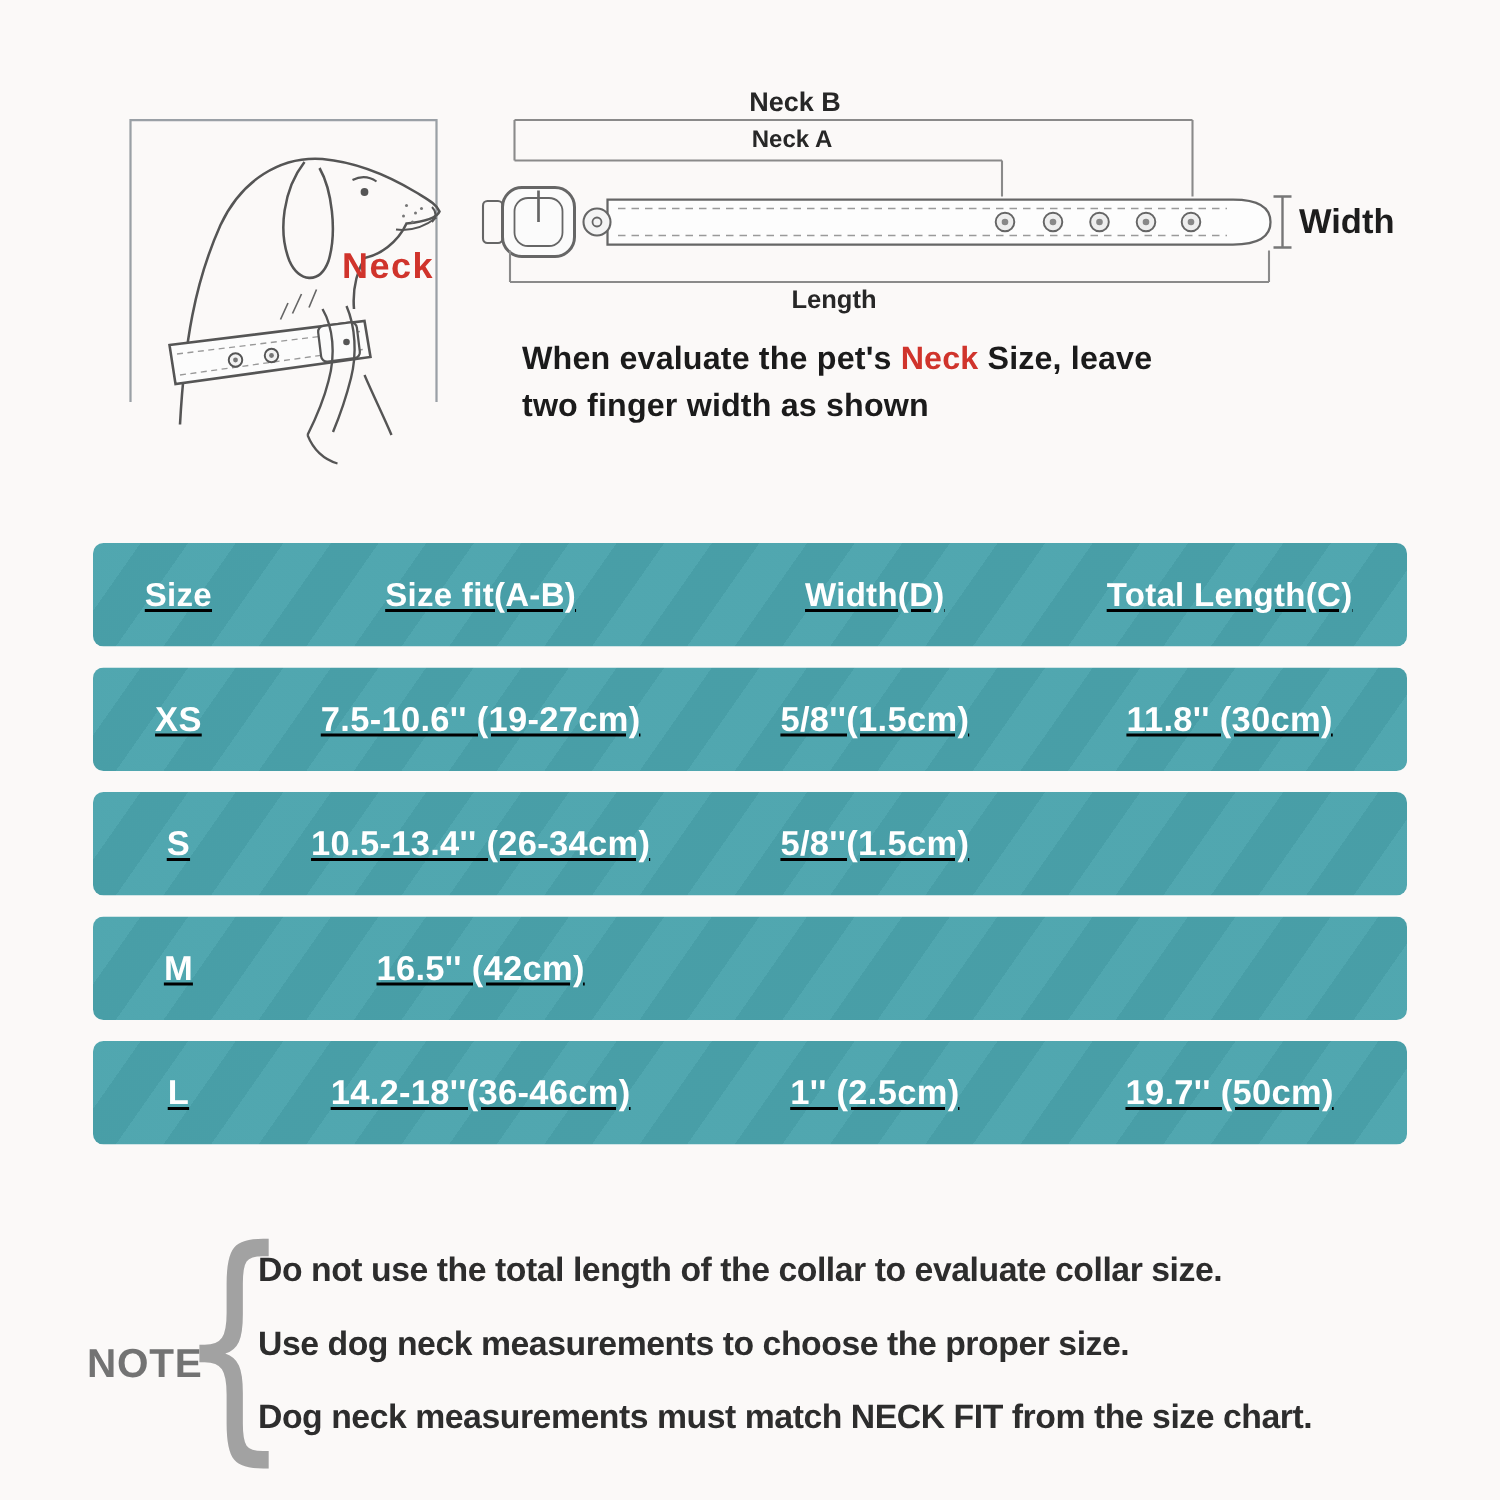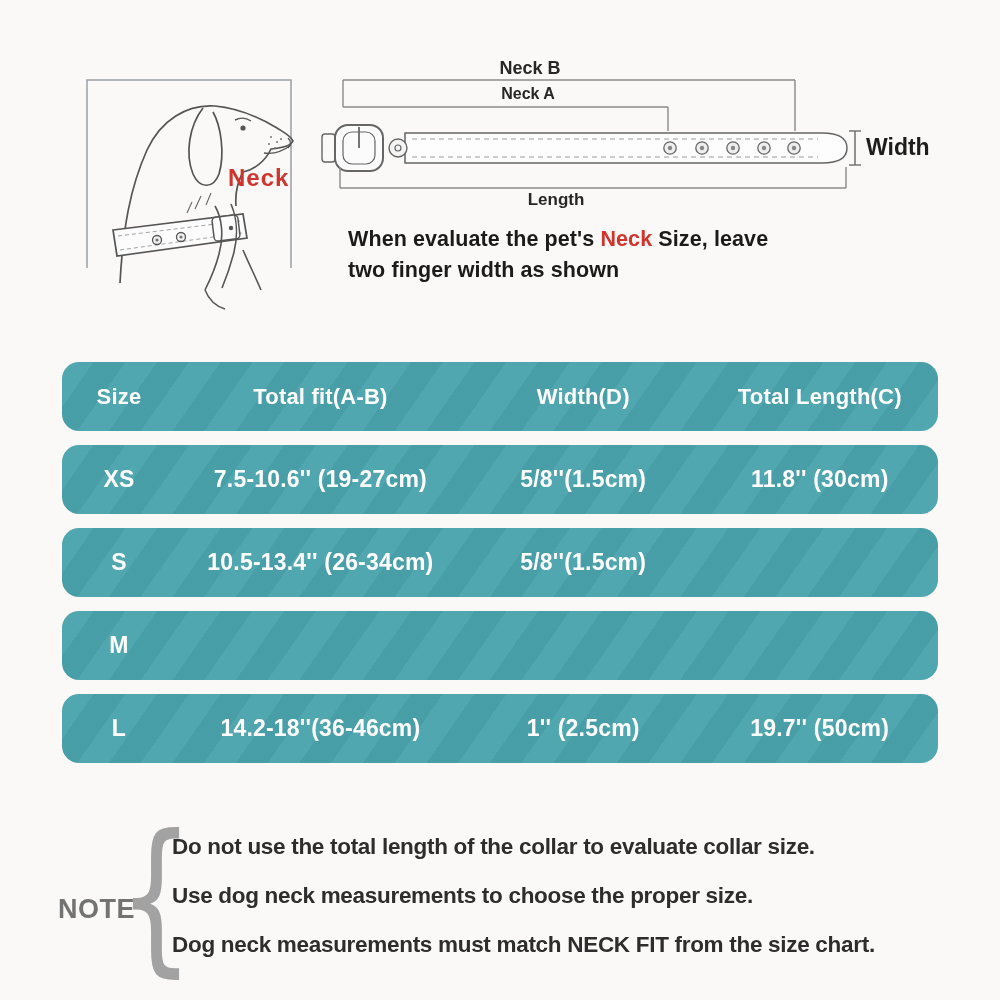--- a/index.html
+++ b/index.html
@@ -35,27 +35,28 @@
     position:absolute;left:348px;top:224px;width:560px;
     font-size:21.5px;font-weight:700;color:#1b1b1b;line-height:31px;
     letter-spacing:0.1px;
   }
   
   .size-table{
     position:absolute;left:62px;top:362px;width:876px;
     display:flex;flex-direction:column;gap:14px;
   }
   .row{
-    height:69px;border-radius:17px;
+    height:69px;border-radius:7px;
     background-color:#4ba4ad;
     background-image:repeating-linear-gradient(125deg,
       rgba(255,255,255,0.03) 0 26px, rgba(0,0,0,0.035) 26px 52px);
     display:grid;
     grid-template-columns:13% 33% 27% 27%;
     align-items:center;
+    text-decoration:underline;
   }
   .cell{
     text-align:center;color:#ffffff;font-weight:700;font-size:23px;
     letter-spacing:0.2px;white-space:nowrap;
   }
   .row.header .cell{font-size:22px;}
   .row.row-m .cell:nth-child(3){transform:translateY(-8px);}
   .row.row-m .cell:nth-child(4){transform:translateY(-6px);}
   
   .note-section{position:absolute;left:58px;top:830px;width:930px;height:132px;}
@@ -172,37 +173,38 @@
   <div class="instruction">
     <div>
       <span>When evaluate the pet's </span><span style="color:#d0342c;">Neck</span><span> Size, leave</span>
     </div>
     <div>two finger width as shown</div>
   </div>
 
   <div class="size-table">
     <div class="row header">
       <div class="cell">Size</div>
-      <div class="cell">Total fit(A-B)</div>
+      <div class="cell">Size fit(A-B)</div>
       <div class="cell">Width(D)</div>
       <div class="cell">Total Length(C)</div>
     </div>
     <div class="row">
       <div class="cell">XS</div>
       <div class="cell">7.5-10.6'' (19-27cm)</div>
       <div class="cell">5/8''(1.5cm)</div>
       <div class="cell">11.8'' (30cm)</div>
     </div>
     <div class="row">
       <div class="cell">S</div>
       <div class="cell">10.5-13.4'' (26-34cm)</div>
       <div class="cell">5/8''(1.5cm)</div>
     </div>
     <div class="row row-m">
       <div class="cell">M</div>
+      <div class="cell">16.5'' (42cm)</div>
     </div>
     <div class="row">
       <div class="cell">L</div>
       <div class="cell">14.2-18''(36-46cm)</div>
       <div class="cell">1'' (2.5cm)</div>
       <div class="cell">19.7'' (50cm)</div>
     </div>
   </div>
 
   <div class="note-section">

